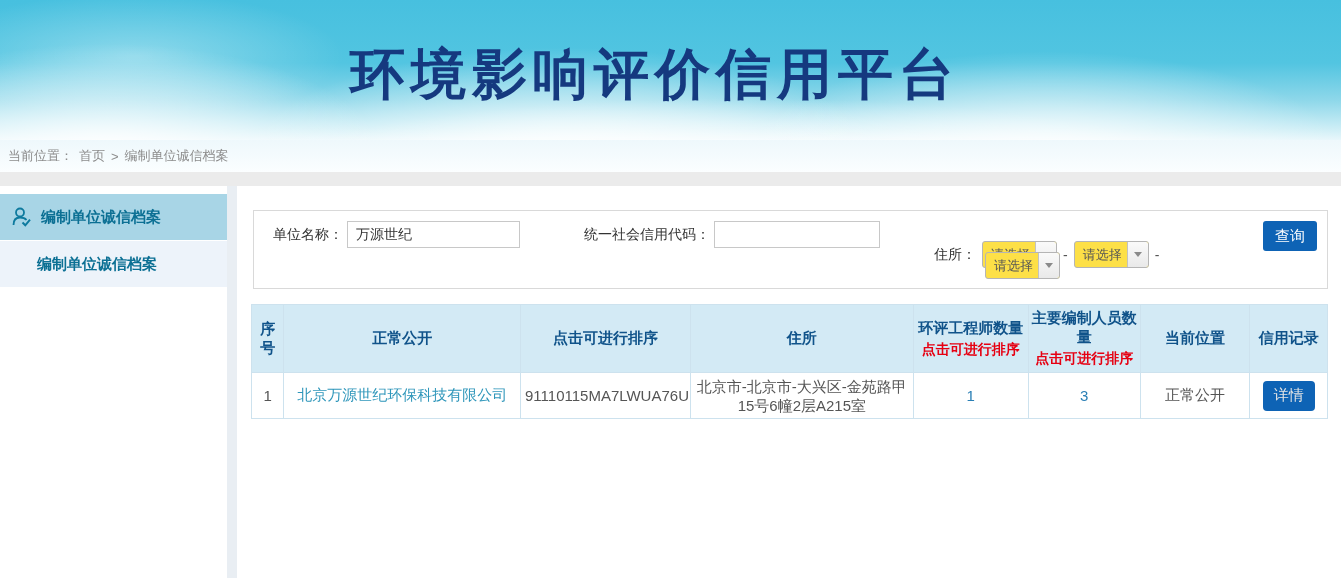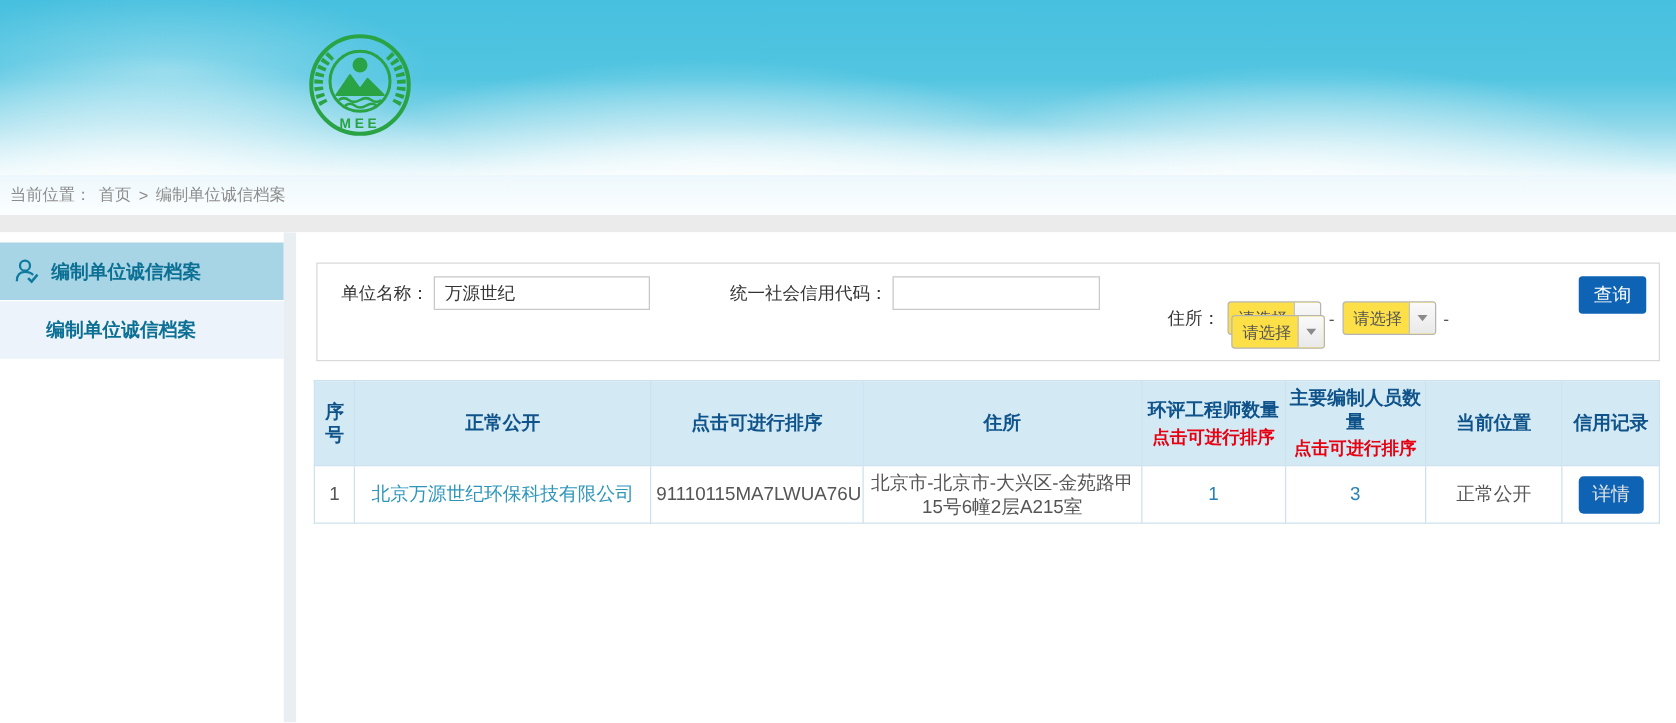--- a/index.html
+++ b/index.html
@@ -75,33 +75,21 @@
   .num-link { color:#2a7fb5; cursor:pointer; }
   .addr-cell { font-size:14px; line-height:19px; }
   .status-cell { color:#333; }
   .btn-detail { width:52px; height:30px; background:#0e63b5; color:#e5e5e5; font-size:15px;
                 border:none; border-radius:4px; cursor:pointer; }
 </style>
 </head>
 <body>
 
 <div class="banner">
-  <div class="logo">
-    <svg width="84" height="84" viewBox="0 0 84 84">
-      <circle cx="42" cy="42" r="39" fill="none" stroke="#2aa345" stroke-width="3.2"></circle>
-      <path d="M13,57 A32,32 0 0 1 20,17" fill="none" stroke="#2aa345" stroke-width="7" stroke-dasharray="3,2.6"></path>
-      <path d="M71,57 A32,32 0 0 0 64,17" fill="none" stroke="#2aa345" stroke-width="7" stroke-dasharray="3,2.6"></path>
-      <circle cx="42" cy="39" r="24" fill="none" stroke="#2aa345" stroke-width="2.4"></circle>
-      <circle cx="42" cy="26" r="6" fill="#2aa345"></circle>
-      <path d="M23,50 L34,34 L42,45 L48,37 L61,50 Z" fill="#2aa345" stroke="#2aa345" stroke-width="1.5" stroke-linejoin="round"></path>
-      <path d="M25,54 q4,-3 8,0 t9,0 t9,0 t8,0" fill="none" stroke="#2aa345" stroke-width="2"></path>
-      <path d="M30,58.5 q4,-3 8,0 t9,0 t8,0" fill="none" stroke="#2aa345" stroke-width="2"></path>
-      <text x="42" y="76" text-anchor="middle" font-size="11" font-weight="bold" fill="#2aa345" letter-spacing="3">MEE</text>
-    </svg>
-  </div>
+  <div class="site-title">环境影响评价信用平台</div>
 </div>
 
 <div class="breadcrumb">
   <span>当前位置：</span>
   <span class="crumb-link">首页</span>
   <span>&gt;</span>
   <span>编制单位诚信档案</span>
 </div>
 
 <div class="gray-strip"></div>

